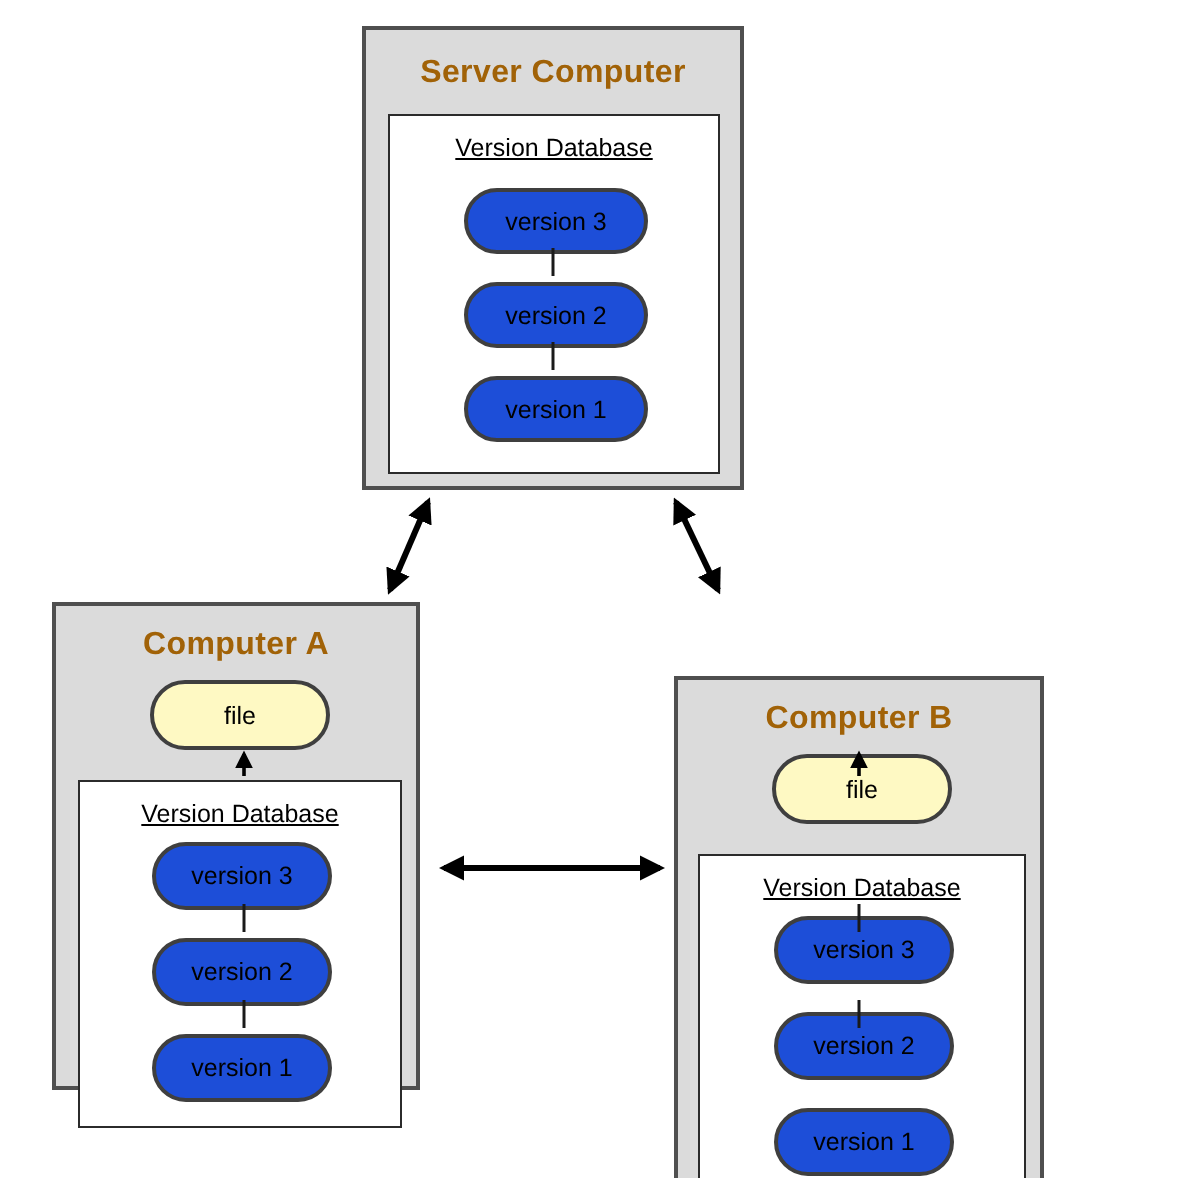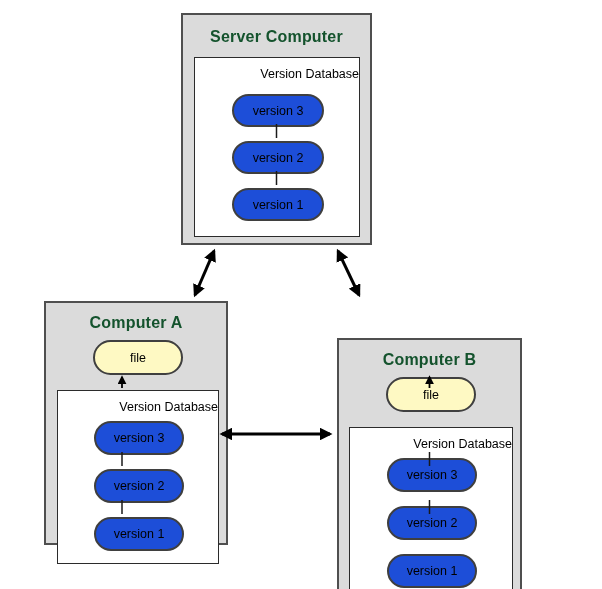--- a/index.html
+++ b/index.html
@@ -14,34 +14,35 @@
   .machine {
     position: absolute;
     background: #dbdbdb;
     border: 2px solid #4f4f4f;
     box-sizing: border-box;
   }
   .machine-title {
     text-align: center;
     font-weight: bold;
     font-size: 16px;
-    color: #14532d;
+    color: #a16207;
     letter-spacing: 0.2px;
   }
   .db-box {
     position: absolute;
     background: #ffffff;
     border: 1.5px solid #2b2b2b;
     box-sizing: border-box;
   }
   .db-label {
-    text-align: right;
+    text-align: center;
     font-size: 12.5px;
     color: #000;
     margin-top: 9px;
+    text-decoration: underline;
   }
   .pill {
     position: absolute;
     border: 2.5px solid #3f3f3f;
     border-radius: 18px;
     box-sizing: border-box;
     display: flex;
     align-items: center;
     justify-content: center;
     font-size: 12.5px;
@@ -64,21 +65,21 @@
   <div class="machine" style="left:181px; top:13px; width:191px; height:232px;">
     <div class="machine-title" style="margin-top:13px;">Server Computer</div>
     <div class="db-box" style="left:11px; top:42px; width:166px; height:180px;">
       <div class="db-label">Version Database</div>
       <div class="pill green" style="left:37px; top:36px; width:92px; height:33px;">version 3</div>
       <div class="pill green" style="left:37px; top:83px; width:92px; height:33px;">version 2</div>
       <div class="pill green" style="left:37px; top:130px; width:92px; height:33px;">version 1</div>
     </div>
   </div>
 
-  <div class="machine" style="left:44px; top:301px; width:184px; height:244px;">
+  <div class="machine" style="left:26px; top:301px; width:184px; height:244px;">
     <div class="machine-title" style="margin-top:11px;">Computer A</div>
     <div class="pill blue" style="left:47px; top:37px; width:90px; height:35px;">file</div>
     <div class="db-box" style="left:11px; top:87px; width:162px; height:174px;">
       <div class="db-label">Version Database</div>
       <div class="pill green" style="left:36px; top:30px; width:90px; height:34px;">version 3</div>
       <div class="pill green" style="left:36px; top:78px; width:90px; height:34px;">version 2</div>
       <div class="pill green" style="left:36px; top:126px; width:90px; height:34px;">version 1</div>
     </div>
   </div>
 

